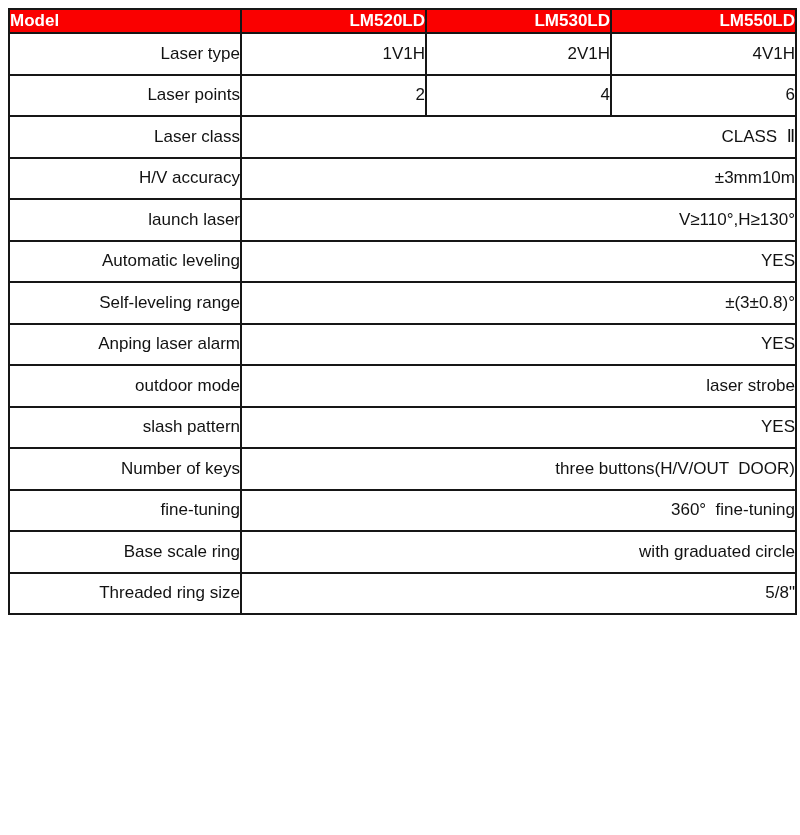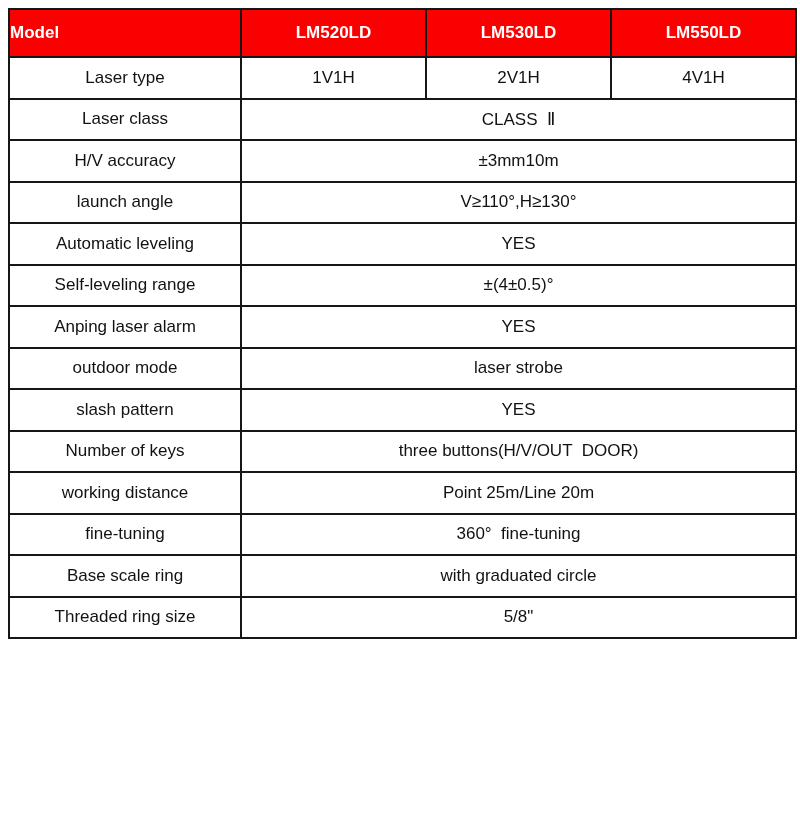--- a/index.html
+++ b/index.html
@@ -29,26 +29,26 @@
     padding:0;
     box-sizing:border-box;
     background:#ffffff;
   }
   col.c-label{width:232px;}
   col.c-m{width:185px;}
   tr.header-row th{
     background:var(--header-bg);
     color:var(--header-text);
     font-weight:bold;
-    height:48px;
+    height:24px;
   }
   th.model-th{text-align:left;padding-left:10px;}
-  th.model-name{text-align:center;}
-  td.label-cell{text-align:center;padding-left:10px;}
-  td.value-cell{text-align:center;white-space:pre-wrap;}
+  th.model-name{text-align:right;}
+  td.label-cell{text-align:right;padding-left:10px;}
+  td.value-cell{text-align:right;white-space:pre-wrap;}
 </style>
 </head>
 <body>
 
 <table class="spec">
   <colgroup>
     <col class="c-label">
       <col class="c-m">
       <col class="c-m">
       <col class="c-m">
@@ -60,62 +60,64 @@
       <th class="model-name">LM530LD</th>
       <th class="model-name">LM550LD</th>
     </tr>
 
     <tr>
       <td class="label-cell">Laser type</td>
       <td class="value-cell">1V1H</td>
       <td class="value-cell">2V1H</td>
       <td class="value-cell">4V1H</td>
     </tr>
+    <tr>
+      <td class="label-cell">Laser points</td>
+      <td class="value-cell">2</td>
+      <td class="value-cell">4</td>
+      <td class="value-cell">6</td>
+    </tr>
 
     <tr>
       <td class="label-cell">Laser class</td>
       <td class="value-cell" colspan="3">CLASS  Ⅱ</td>
     </tr>
     <tr>
       <td class="label-cell">H/V accuracy</td>
       <td class="value-cell" colspan="3">±3mm10m</td>
     </tr>
     <tr>
-      <td class="label-cell">launch angle</td>
+      <td class="label-cell">launch laser</td>
       <td class="value-cell" colspan="3">V≥110°,H≥130°</td>
     </tr>
     <tr>
       <td class="label-cell">Automatic leveling</td>
       <td class="value-cell" colspan="3">YES</td>
     </tr>
     <tr>
       <td class="label-cell">Self-leveling range</td>
-      <td class="value-cell" colspan="3">±(4±0.5)°</td>
+      <td class="value-cell" colspan="3">±(3±0.8)°</td>
     </tr>
     <tr>
       <td class="label-cell">Anping laser alarm</td>
       <td class="value-cell" colspan="3">YES</td>
     </tr>
     <tr>
       <td class="label-cell">outdoor mode</td>
       <td class="value-cell" colspan="3">laser strobe</td>
     </tr>
     <tr>
       <td class="label-cell">slash pattern</td>
       <td class="value-cell" colspan="3">YES</td>
     </tr>
     <tr>
       <td class="label-cell">Number of keys</td>
       <td class="value-cell" colspan="3">three buttons(H/V/OUT  DOOR)</td>
     </tr>
     <tr>
-      <td class="label-cell">working distance</td>
-      <td class="value-cell" colspan="3">Point 25m/Line 20m</td>
-    </tr>
-    <tr>
       <td class="label-cell">fine-tuning</td>
       <td class="value-cell" colspan="3">360°  fine-tuning</td>
     </tr>
     <tr>
       <td class="label-cell">Base scale ring</td>
       <td class="value-cell" colspan="3">with graduated circle</td>
     </tr>
     <tr>
       <td class="label-cell">Threaded ring size</td>
       <td class="value-cell" colspan="3">5/8"</td>

